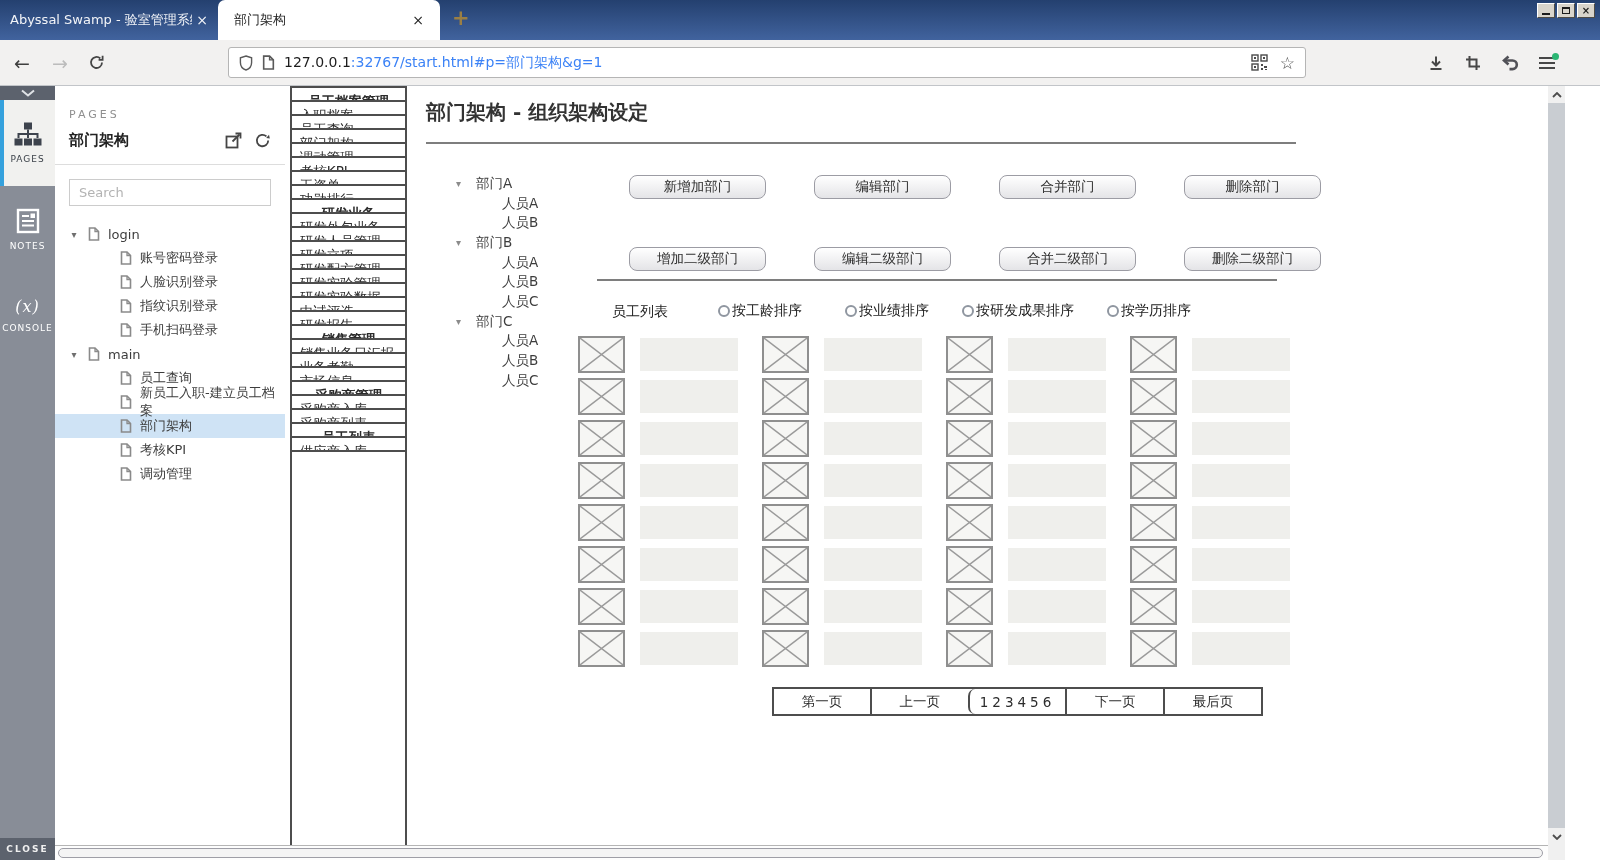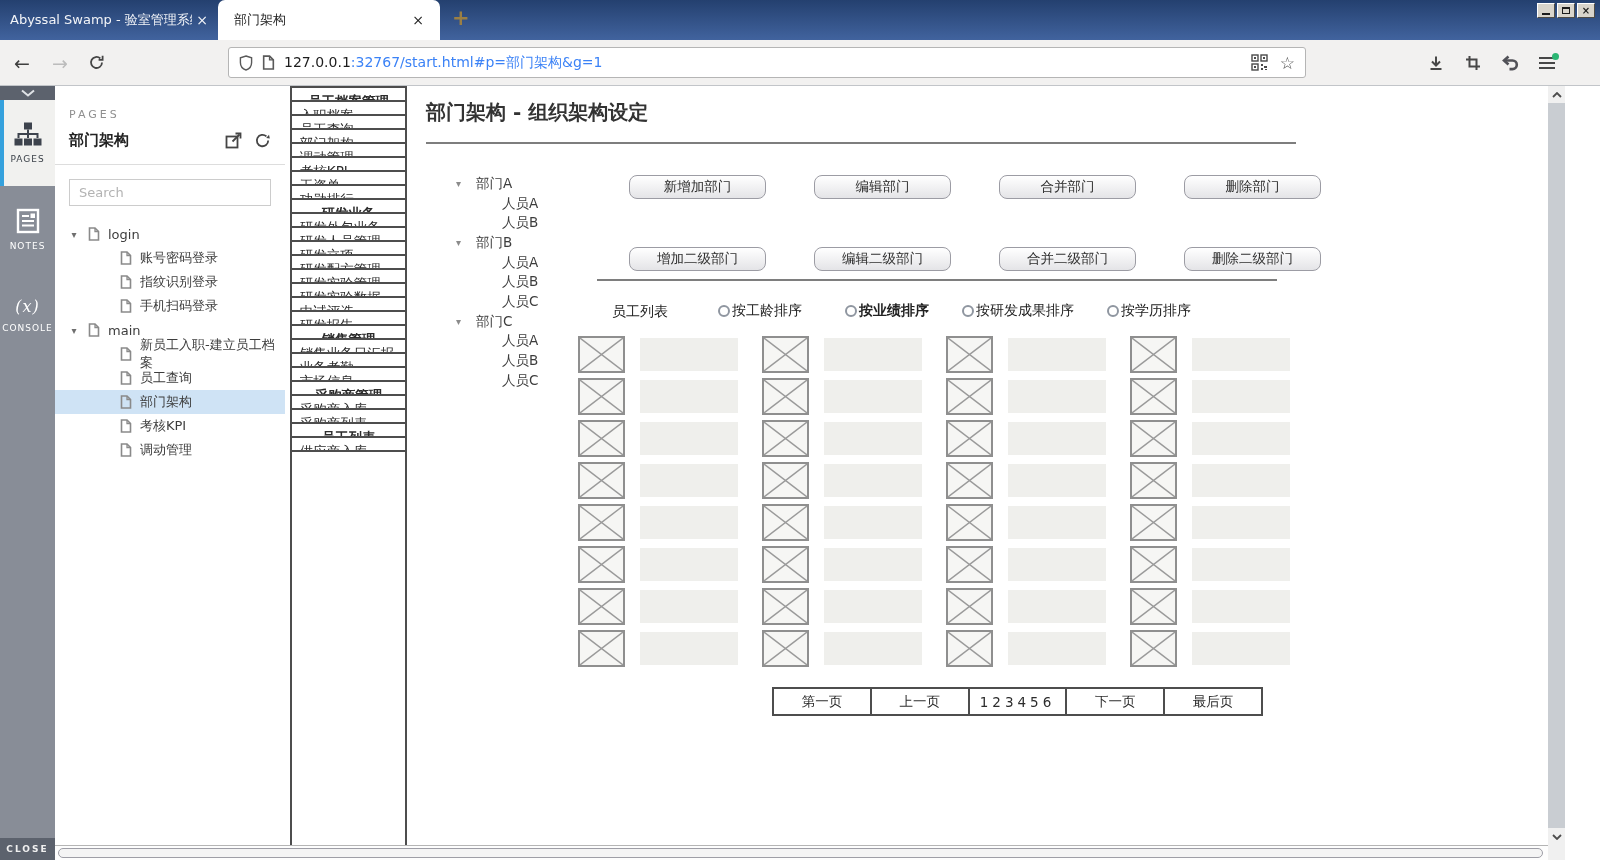--- a/index.html
+++ b/index.html
@@ -96,21 +96,21 @@
   .sort-opt { position:absolute; top:216px; display:flex; align-items:center; gap:2px; font-size:14px; color:#222; }
   .radio { width:12px; height:12px; border:2px solid #8f96a0; border-radius:50%; background:#fff; flex:none; }
   #emp-grid { position:absolute; left:158px; top:250px; }
   .ph-img { position:absolute; width:47px; height:37px; border:2px solid #8f8f8f; background:#f6f6f4; }
   .ph-bar { position:absolute; width:98px; height:33px; background:#efefec; }
   #pagination { position:absolute; left:352px; top:601px; width:491px; height:29px; display:flex;
     border:2px solid #4d4d4d; background:#fff; }
   .pg-cell { flex:1; display:flex; align-items:center; justify-content:center; font-size:13.5px; color:#2c2c2c;
     border-left:2px solid #4d4d4d; cursor:default; }
   .pg-cell:first-child { border-left:none; }
-  .pg-cell.nums { letter-spacing:4px; }
+  .pg-cell.nums { letter-spacing:4px;border-radius:7px; }
 
   
   #vsb { position:absolute; left:1548px; top:86px; width:17px; height:759px; background:#c9cdd2; }
   .vsb-arrow { position:absolute; left:0; width:17px; height:17px; background:#f0f0f0; display:flex; align-items:center; justify-content:center; }
   #vsb-up { top:0; }
   #vsb-down { bottom:0; }
   #hsb { position:absolute; left:55px; top:845px; width:1493px; height:15px; background:#fdfdfd; border-top:1px solid #b5b5b5; }
   #hsb-thumb { position:absolute; left:3px; top:2px; width:1485px; height:10px; border:1px solid #9e9ea6; border-radius:6px; background:#f4f4f4; }
   #sb-corner { position:absolute; left:1548px; top:845px; width:17px; height:15px; background:#f0f0f0; }
 </style>
@@ -280,20 +280,29 @@
         </span>
         <span>账号密码登录</span>
       </div>
       <div class="tree-row child">
         <span class="doc-ic">
           <svg width="12" height="14" viewBox="0 0 12 14">
             <path d="M1.5 1 H7 L10.5 4.5 V13 H1.5 Z" fill="none" stroke="#8a8a8a" stroke-width="1.6"></path>
             <path d="M7 1 V4.5 H10.5" fill="none" stroke="#8a8a8a" stroke-width="1.3"></path>
           </svg>
         </span>
+        <span>人脸识别登录</span>
+      </div>
+      <div class="tree-row child">
+        <span class="doc-ic">
+          <svg width="12" height="14" viewBox="0 0 12 14">
+            <path d="M1.5 1 H7 L10.5 4.5 V13 H1.5 Z" fill="none" stroke="#8a8a8a" stroke-width="1.6"></path>
+            <path d="M7 1 V4.5 H10.5" fill="none" stroke="#8a8a8a" stroke-width="1.3"></path>
+          </svg>
+        </span>
         <span>指纹识别登录</span>
       </div>
       <div class="tree-row child">
         <span class="doc-ic">
           <svg width="12" height="14" viewBox="0 0 12 14">
             <path d="M1.5 1 H7 L10.5 4.5 V13 H1.5 Z" fill="none" stroke="#8a8a8a" stroke-width="1.6"></path>
             <path d="M7 1 V4.5 H10.5" fill="none" stroke="#8a8a8a" stroke-width="1.3"></path>
           </svg>
         </span>
         <span>手机扫码登录</span>
@@ -308,30 +317,30 @@
         </span>
         <span>main</span>
       </div>
       <div class="tree-row child">
         <span class="doc-ic">
           <svg width="12" height="14" viewBox="0 0 12 14">
             <path d="M1.5 1 H7 L10.5 4.5 V13 H1.5 Z" fill="none" stroke="#8a8a8a" stroke-width="1.6"></path>
             <path d="M7 1 V4.5 H10.5" fill="none" stroke="#8a8a8a" stroke-width="1.3"></path>
           </svg>
         </span>
+        <span>员工查询</span>
+      </div>
+      <div class="tree-row child">
+        <span class="doc-ic">
+          <svg width="12" height="14" viewBox="0 0 12 14">
+            <path d="M1.5 1 H7 L10.5 4.5 V13 H1.5 Z" fill="none" stroke="#8a8a8a" stroke-width="1.6"></path>
+            <path d="M7 1 V4.5 H10.5" fill="none" stroke="#8a8a8a" stroke-width="1.3"></path>
+          </svg>
+        </span>
         <span>新员工入职-建立员工档案</span>
-      </div>
-      <div class="tree-row child">
-        <span class="doc-ic">
-          <svg width="12" height="14" viewBox="0 0 12 14">
-            <path d="M1.5 1 H7 L10.5 4.5 V13 H1.5 Z" fill="none" stroke="#8a8a8a" stroke-width="1.6"></path>
-            <path d="M7 1 V4.5 H10.5" fill="none" stroke="#8a8a8a" stroke-width="1.3"></path>
-          </svg>
-        </span>
-        <span>员工查询</span>
       </div>
       <div class="tree-row child selected">
         <span class="doc-ic">
           <svg width="12" height="14" viewBox="0 0 12 14">
             <path d="M1.5 1 H7 L10.5 4.5 V13 H1.5 Z" fill="none" stroke="#8a8a8a" stroke-width="1.6"></path>
             <path d="M7 1 V4.5 H10.5" fill="none" stroke="#8a8a8a" stroke-width="1.3"></path>
           </svg>
         </span>
         <span>部门架构</span>
       </div>
@@ -436,21 +445,21 @@
       <button class="wf-btn">合并二级部门</button>
       <button class="wf-btn">删除二级部门</button>
     </div>
   <div class="rule2"></div>
   <div id="list-label">员工列表</div>
   <div id="sort-options">
       <label class="sort-opt" style="left: 298px;">
         <span class="radio"></span>
         <span>按工龄排序</span>
       </label>
-      <label class="sort-opt" style="left: 425px; font-weight: bold;">
+      <label class="sort-opt" style="left: 425px;">
         <span class="radio"></span>
         <span>按业绩排序</span>
       </label>
       <label class="sort-opt" style="left: 542px;">
         <span class="radio"></span>
         <span>按研发成果排序</span>
       </label>
       <label class="sort-opt" style="left: 687px;">
         <span class="radio"></span>
         <span>按学历排序</span>

